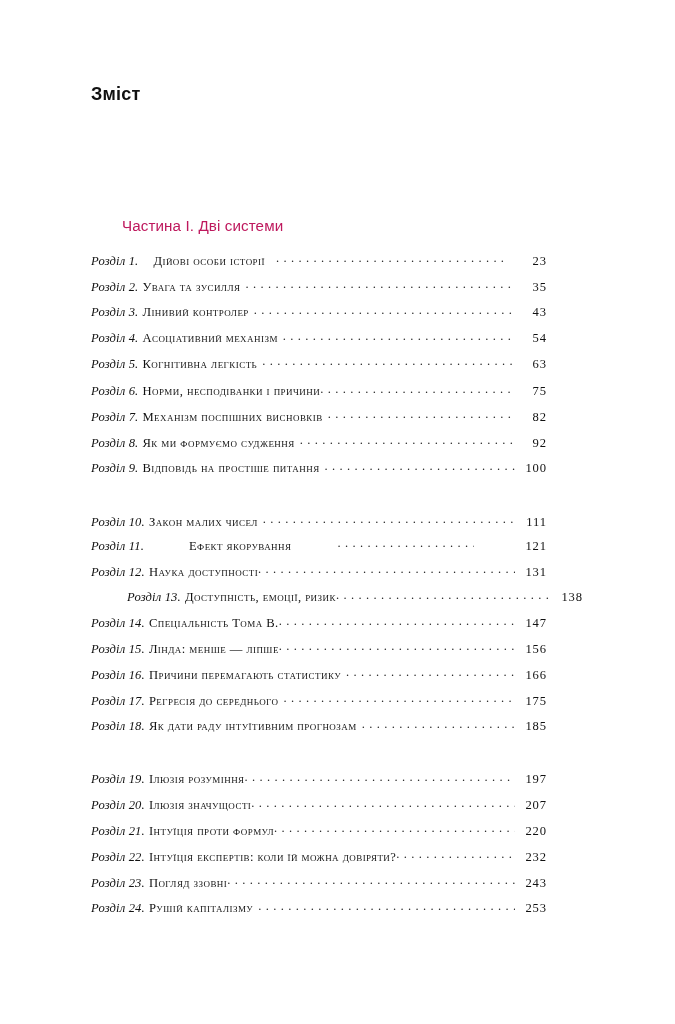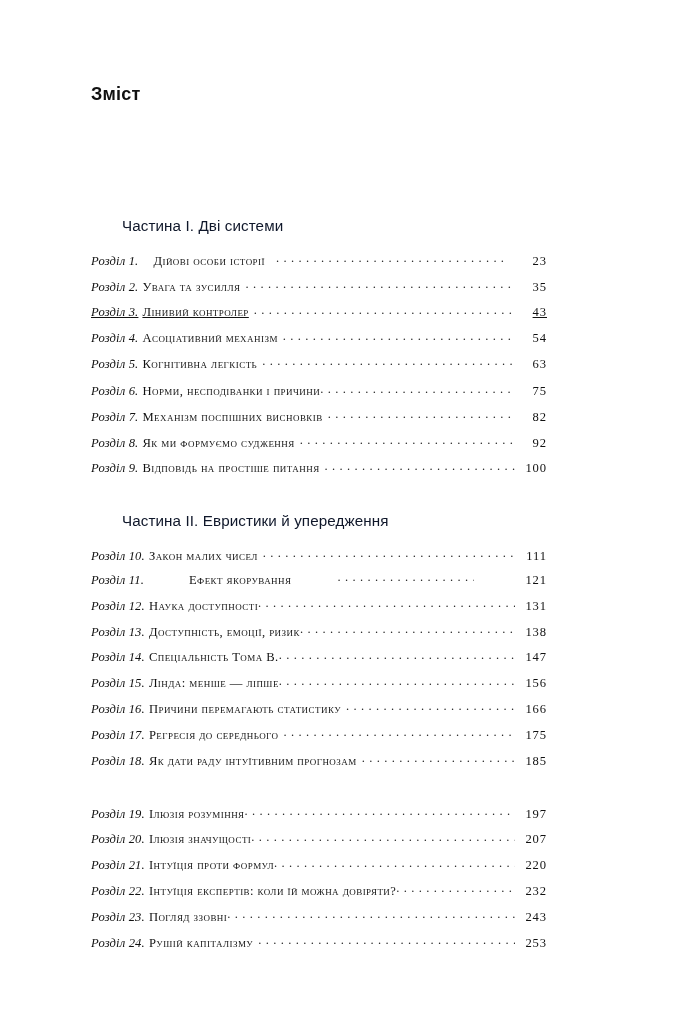--- a/index.html
+++ b/index.html
@@ -67,21 +67,21 @@
 
   
   .part-block {
     margin-top: 0;
   }
   .part-heading {
     font-family: "Liberation Sans", "DejaVu Sans", sans-serif;
     font-style: normal;
     font-weight: normal;
     font-size: 15.2px;
-    color: #0f172a;
+    color: #be185d;
     margin-left: 31px;
     white-space: nowrap;
     letter-spacing: 0.1px;
     line-height: 1;
   }
 
   
   .chapter-row {
     display: flex;
     align-items: baseline;
@@ -157,21 +157,21 @@
           <span class="chap-title tight-leader">Дійові особи історії</span>
           <span class="leader"></span>
           <span class="page-num">23</span>
         </div>
         <div class="chapter-row" style="margin-top: 10.6px;">
           <span class="chap-label">Розділ 2.</span>
           <span class="chap-title loose-leader">Увага та зусилля</span>
           <span class="leader"></span>
           <span class="page-num">35</span>
         </div>
-        <div class="chapter-row" style="margin-top: 10.6px; text-decoration: underline;">
+        <div class="chapter-row" style="margin-top: 10.6px;">
           <span class="chap-label">Розділ 3.</span>
           <span class="chap-title loose-leader">Лінивий контролер</span>
           <span class="leader"></span>
           <span class="page-num">43</span>
         </div>
         <div class="chapter-row" style="margin-top: 10.6px;">
           <span class="chap-label">Розділ 4.</span>
           <span class="chap-title loose-leader">Асоціативний механізм</span>
           <span class="leader"></span>
           <span class="page-num">54</span>
@@ -201,40 +201,39 @@
           <span class="page-num">92</span>
         </div>
         <div class="chapter-row" style="margin-top: 10.6px;">
           <span class="chap-label">Розділ 9.</span>
           <span class="chap-title loose-leader">Відповідь на простіше питання</span>
           <span class="leader"></span>
           <span class="page-num">100</span>
         </div>
       </div>
       <div class="part-block" style="margin-top: 38px;">
-        <div class="part-heading">Частина II. Евристики й упередження</div>
         <div class="chapter-row" style="margin-top: 19px;">
           <span class="chap-label">Розділ 10.</span>
           <span class="chap-title loose-leader">Закон малих чисел</span>
           <span class="leader"></span>
           <span class="page-num">111</span>
         </div>
         <div class="chapter-row" style="margin-top: 9px; gap: 41px;">
           <span class="chap-label">Розділ 11.</span>
           <span class="chap-title loose-leader">Ефект якорування</span>
           <span class="leader"></span>
           <span class="page-num">121</span>
         </div>
         <div class="chapter-row" style="margin-top: 10.6px;">
           <span class="chap-label">Розділ 12.</span>
           <span class="chap-title tight-leader">Наука доступності</span>
           <span class="leader"></span>
           <span class="page-num">131</span>
         </div>
-        <div class="chapter-row" style="margin-top: 10.6px;">
+        <div class="chapter-row" style="margin-top: 10.6px; margin-left: 36px;">
           <span class="chap-label">Розділ 13.</span>
           <span class="chap-title tight-leader">Доступність, емоції, ризик</span>
           <span class="leader"></span>
           <span class="page-num">138</span>
         </div>
         <div class="chapter-row" style="margin-top: 10.6px;">
           <span class="chap-label">Розділ 14.</span>
           <span class="chap-title tight-leader">Спеціальність Тома В.</span>
           <span class="leader"></span>
           <span class="page-num">147</span>

